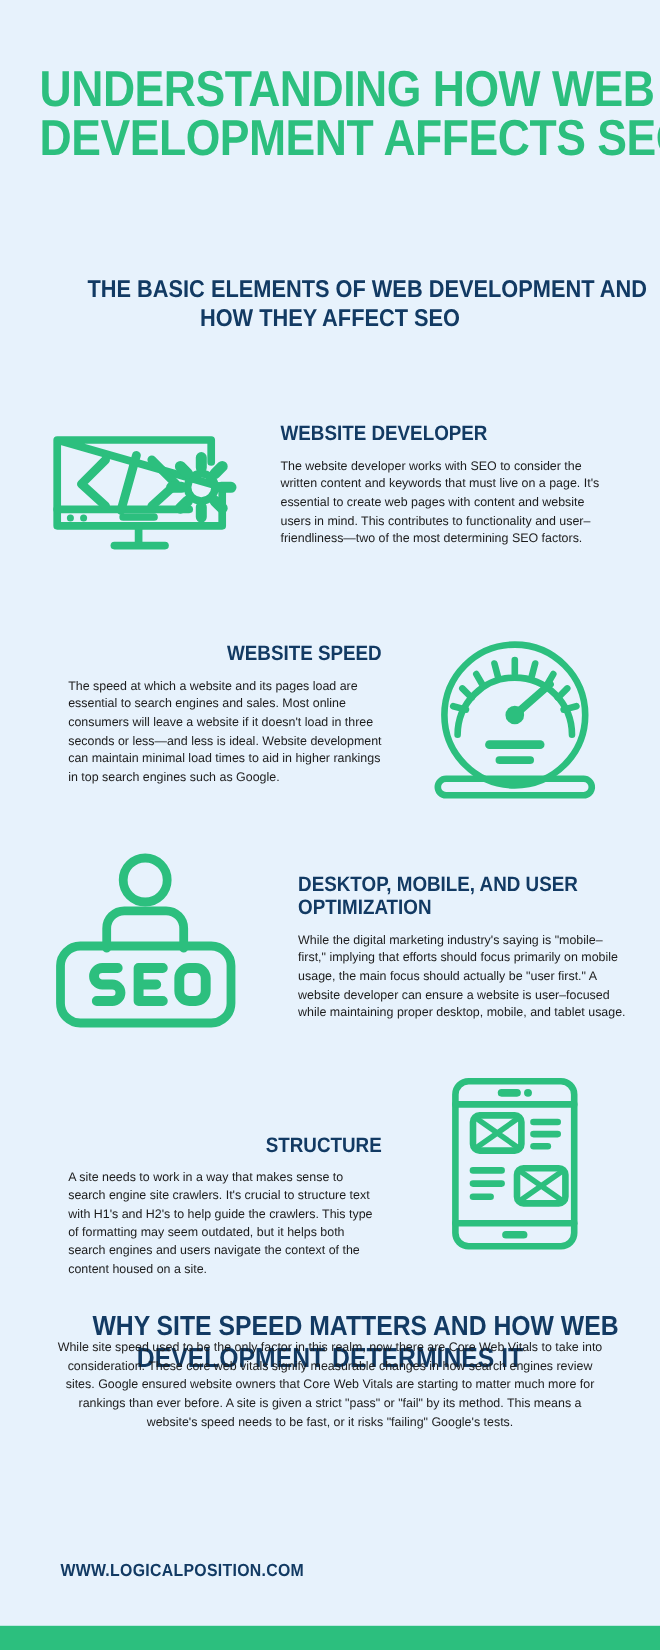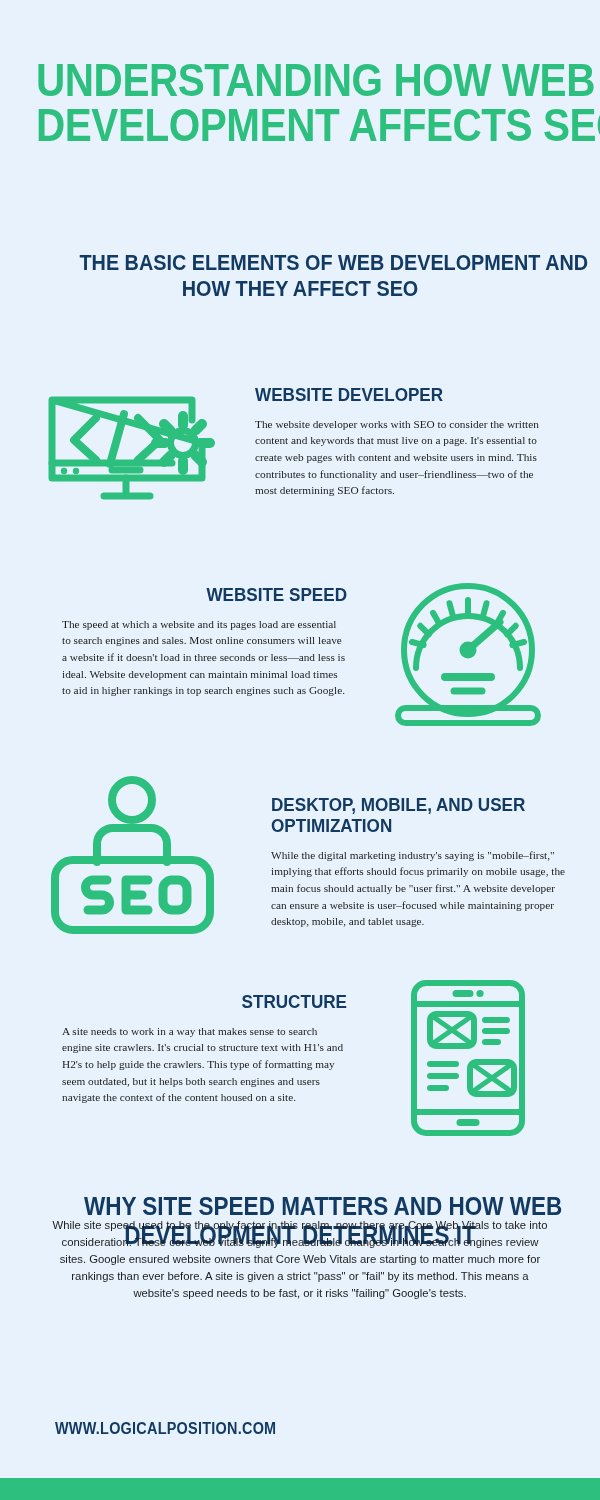--- a/index.html
+++ b/index.html
@@ -73,39 +73,38 @@
     transform: scaleX(0.9);
   }
   .block-title.left  { text-align: left;  transform-origin: left center; }
   .block-title.right { text-align: right; transform-origin: right center; }
 
   .block-body {
     color: #1c1c1c;
     font-size: 11.3px;
     line-height: 1.47;
     margin: 0;
-    font-family: Liberation Serif, serif;
   }
   .block-body.left  { text-align: left; }
   .block-body.right { }
 
   
   #block-developer { top: 385px; left: 255px; width: 295px; }
   #icon-developer  { top: 388px; left: 42px;  width: 180px; height: 118px; }
 
   
   #block-speed { top: 585px; left: 62px; width: 285px; }
   #icon-speed  { top: 578px; left: 388px; width: 160px; height: 152px; }
 
   
   #block-optimization { top: 795px; left: 271px; width: 300px; }
   #icon-seo           { top: 772px; left: 45px; width: 175px; height: 175px; }
 
   
-  #block-structure { top: 992px; left: 62px; width: 285px; }
+  #block-structure { top: 1032px; left: 62px; width: 285px; }
   #icon-tablet     { top: 978px; left: 408px; width: 120px; height: 160px; }
 
   
   .closing-heading {
     position: absolute;
     top: 1192px;
     left: 60px;
     width: 480px;
     text-align: center;
     font-size: 25px;

